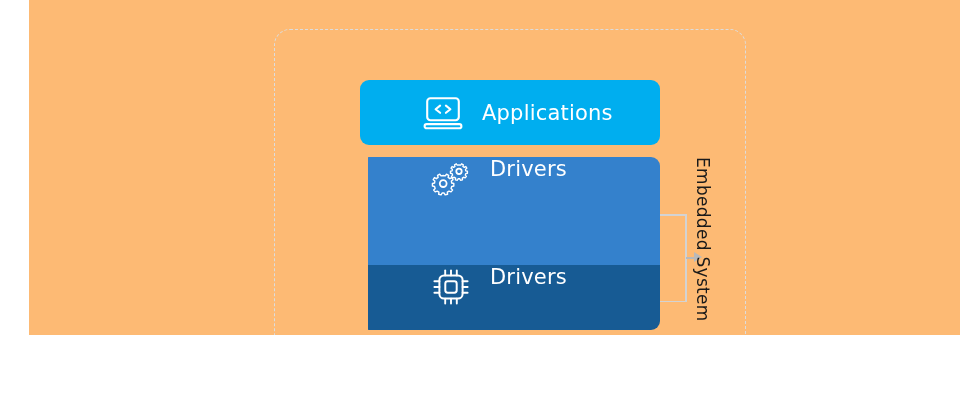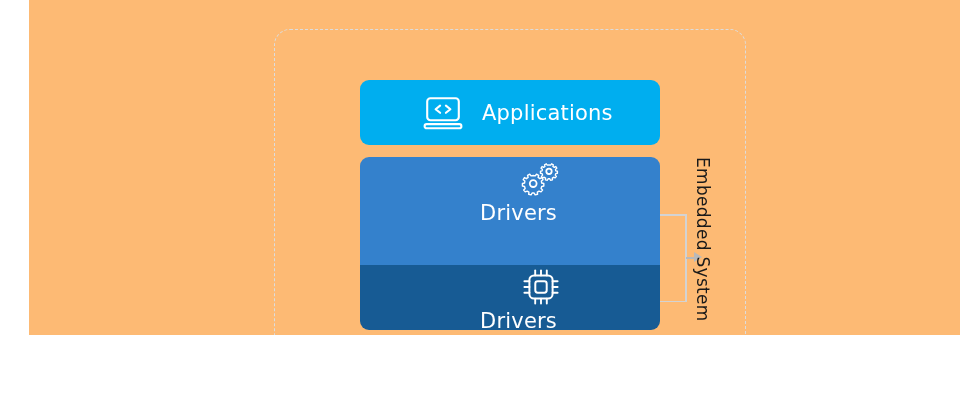--- a/index.html
+++ b/index.html
@@ -57,26 +57,24 @@
     left: 331px;
     top: 157px;
     width: 300px;
     height: 173px;
     border-radius: 9px;
     overflow: hidden;
   }
 
   .band {
     position: absolute;
-    left: 0;
+    left: 8px;
     width: 100%;
     display: flex;
-    align-items: center;
     box-sizing: border-box;
-    flex-direction: column;
   }
 
   .band-drivers {
     top: 0;
     height: 108px;
     background: #3481cc;
   }
 
   .band-hardware {
     top: 108px;

